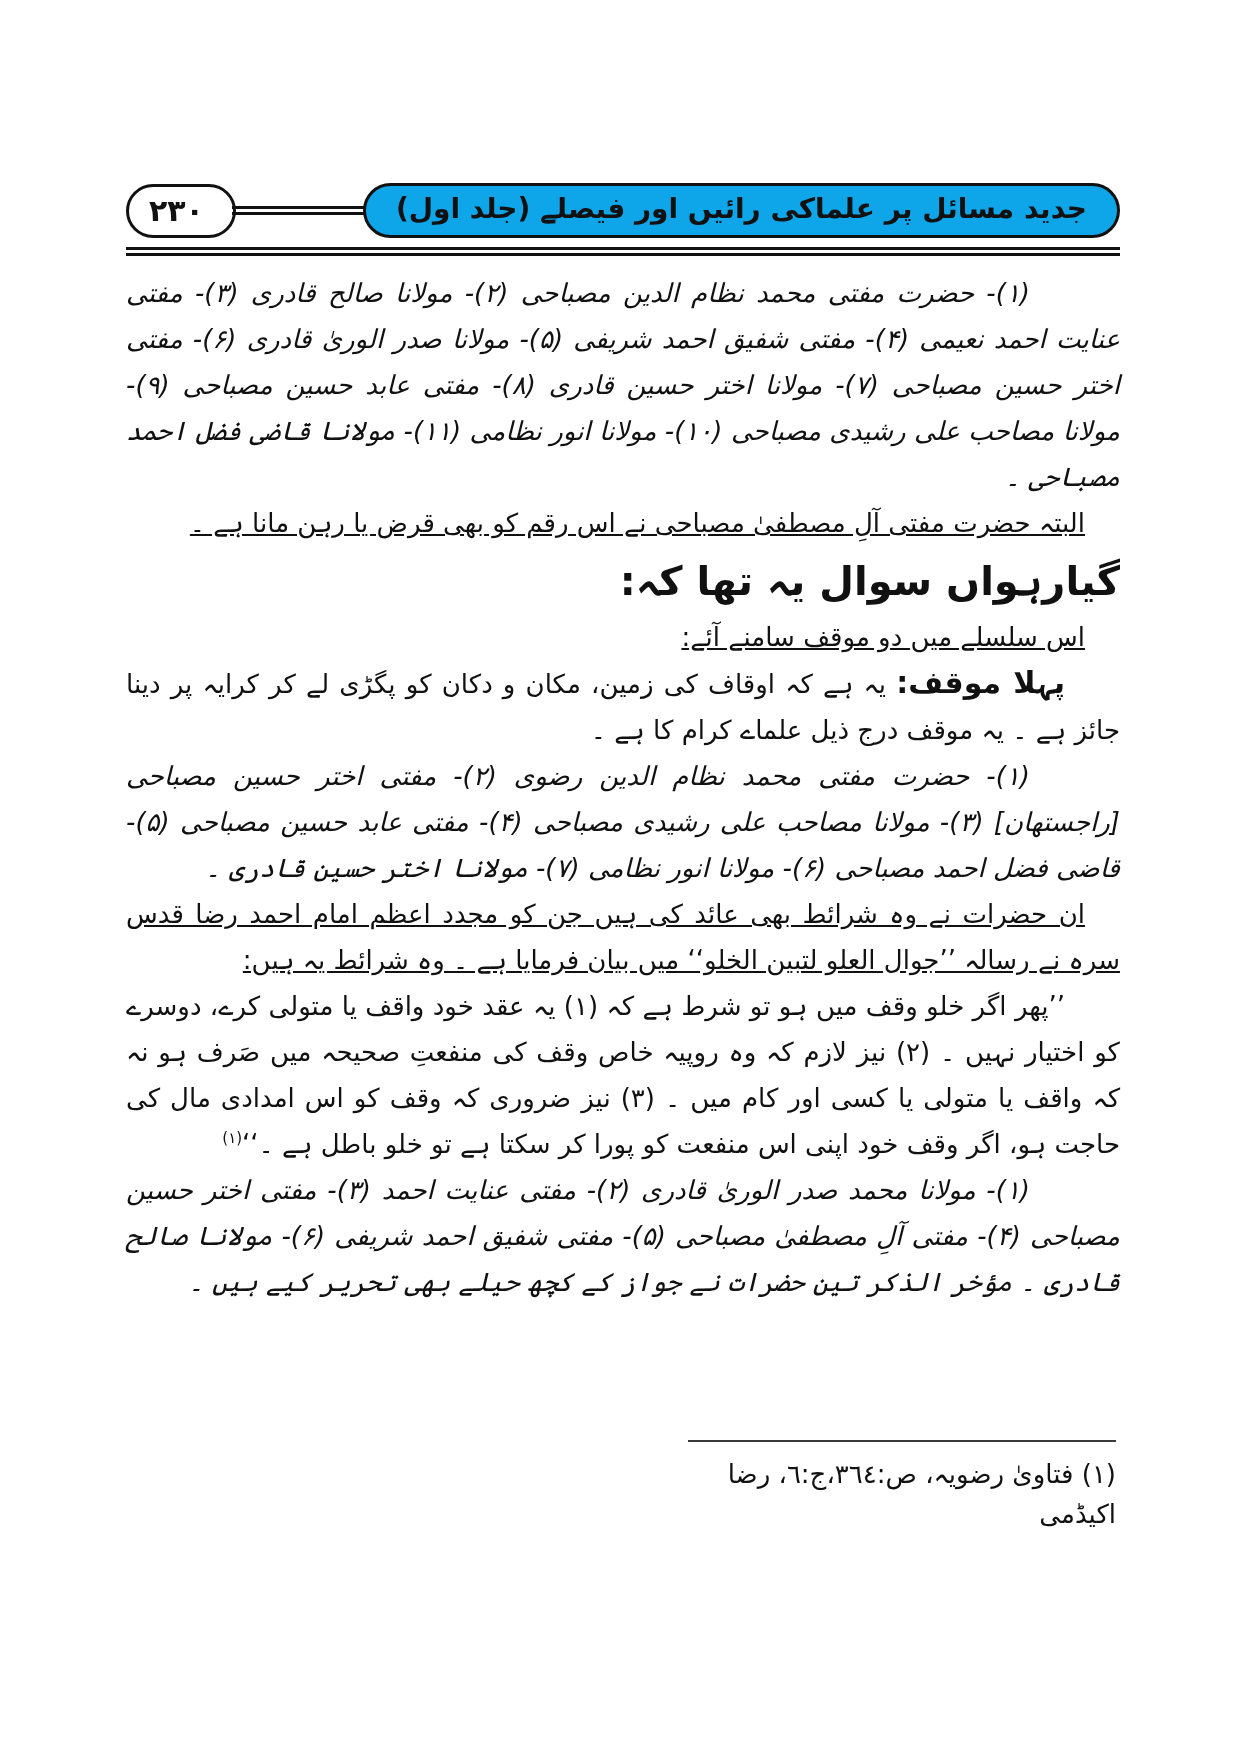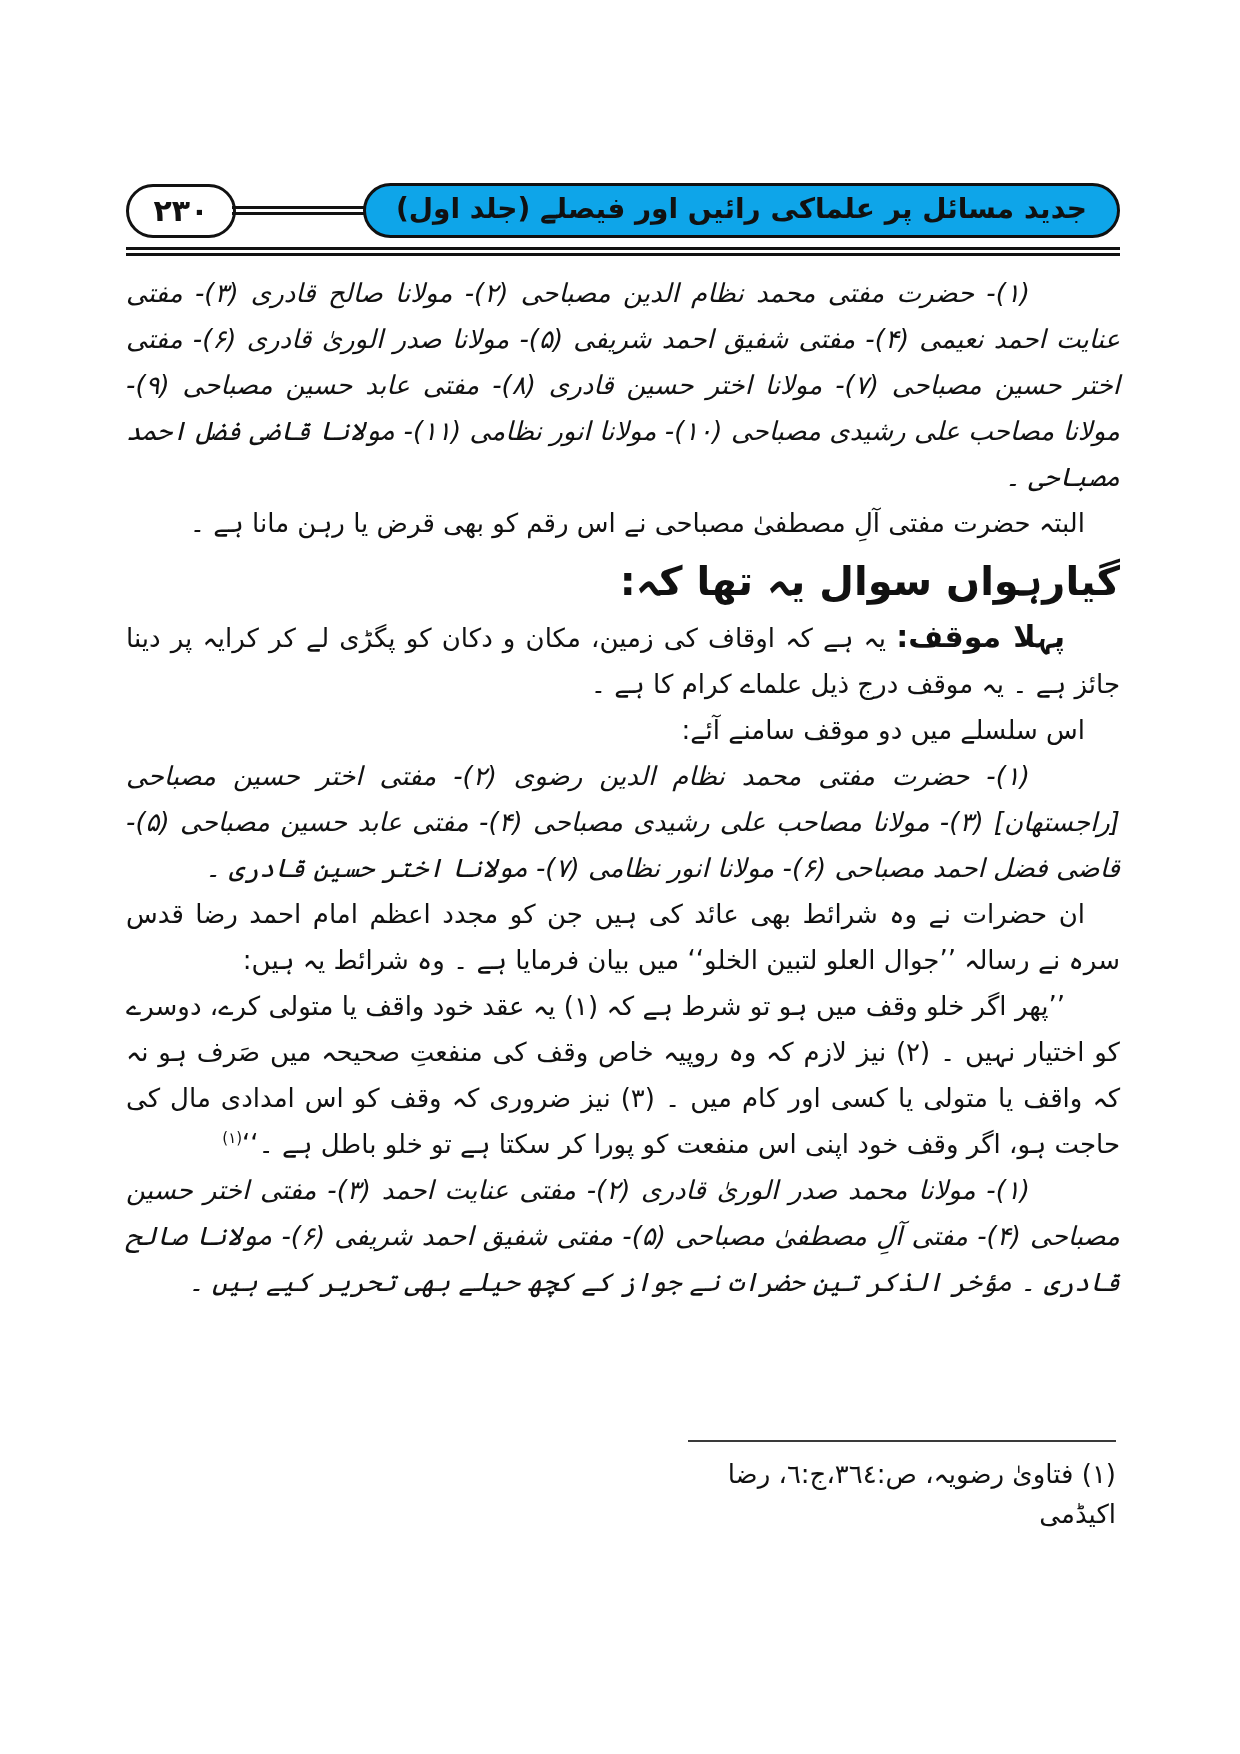--- a/index.html
+++ b/index.html
@@ -21,21 +21,21 @@
   .header-band {
     display:flex;
     flex-direction:row-reverse; 
     align-items:center;
     direction:ltr;
   }
   .pagenum-pill {
     border:3px solid #111;
     border-radius:30px;
     min-width:110px; height:54px;
-    display:flex; align-items:center; justify-content:center;
+    display:flex; align-items:center; 
     font-size:30px; font-weight:bold;
     padding:0 20px;
     background:#fff;
     flex:0 0 auto;
   }
   .header-connector {
     flex:1 1 auto;
     height:9px;
     border-top:3px solid #111;
     border-bottom:3px solid #111;
@@ -60,21 +60,21 @@
   
   .body-text { margin-top:14px; }
   .para {
     font-size:26px;
     line-height:46px;
     text-align:justify;
     color:#111;
   }
   .indent-lg { text-indent:90px;font-style:italic; }
   .indent-md { text-indent:55px; }
-  .indent-sm { text-indent:35px; }
+  .indent-sm { text-indent:35px;text-decoration:underline; }
   .section-heading {
     font-size:40px;
     font-weight:bold;
     line-height:62px;
     text-align:right;
     margin:4px 0 2px 0;
   }
   .lead {
     font-weight:bold;
     font-size:30px;
@@ -120,23 +120,23 @@
 
     <div class="body-text">
 
       <p class="para indent-lg">(۱)- حضرت مفتی محمد نظام الدین مصباحی (۲)- مولانا صالح قادری (۳)- مفتی عنایت احمد نعیمی (۴)- مفتی شفیق احمد شریفی (۵)- مولانا صدر الوریٰ قادری (۶)- مفتی اختر حسین مصباحی (۷)- مولانا اختر حسین قادری (۸)- مفتی عابد حسین مصباحی (۹)- مولانا مصاحب علی رشیدی مصباحی (۱۰)- مولانا انور نظامی (۱۱)- مولانا قاضی فضل احمد مصباحی ۔</p>
 
       <p class="para indent-sm">البتہ حضرت مفتی آلِ مصطفیٰ مصباحی نے اس رقم کو بھی قرض یا رہن مانا ہے ۔</p>
 
       <h2 class="section-heading">گیارہواں سوال یہ تھا کہ:</h2>
 
 
+      <p class="para indent-sm">اس سلسلے میں دو موقف سامنے آئے:</p>
+
       <p class="para indent-md"><span class="lead">پہلا موقف:</span><span> یہ ہے کہ اوقاف کی زمین، مکان و دکان کو پگڑی لے کر کرایہ پر دینا جائز ہے ۔ یہ موقف درج ذیل علماے کرام کا ہے ۔</span></p>
-
-      <p class="para indent-sm">اس سلسلے میں دو موقف سامنے آئے:</p>
 
       <p class="para indent-lg">(۱)- حضرت مفتی محمد نظام الدین رضوی (۲)- مفتی اختر حسین مصباحی [راجستھان] (۳)- مولانا مصاحب علی رشیدی مصباحی (۴)- مفتی عابد حسین مصباحی (۵)- قاضی فضل احمد مصباحی (۶)- مولانا انور نظامی (۷)- مولانا اختر حسین قادری ۔</p>
 
       <p class="para indent-sm">ان حضرات نے وہ شرائط بھی عائد کی ہیں جن کو مجدد اعظم امام احمد رضا قدس سرہ نے رسالہ ’’جوال العلو لتبین الخلو‘‘ میں بیان فرمایا ہے ۔ وہ شرائط یہ ہیں:</p>
 
       <p class="para indent-md"><span>’’پھر اگر خلو وقف میں ہو تو شرط ہے کہ (۱) یہ عقد خود واقف یا متولی کرے، دوسرے کو اختیار نہیں ۔ (۲) نیز لازم کہ وہ روپیہ خاص وقف کی منفعتِ صحیحہ میں صَرف ہو نہ کہ واقف یا متولی یا کسی اور کام میں ۔ (۳) نیز ضروری کہ وقف کو اس امدادی مال کی حاجت ہو، اگر وقف خود اپنی اس منفعت کو پورا کر سکتا ہے تو خلو باطل ہے ۔‘‘</span><sup class="fn-ref">(۱)</sup></p>
 
 
       <p class="para indent-lg">(۱)- مولانا محمد صدر الوریٰ قادری (۲)- مفتی عنایت احمد (۳)- مفتی اختر حسین مصباحی (۴)- مفتی آلِ مصطفیٰ مصباحی (۵)- مفتی شفیق احمد شریفی (۶)- مولانا صالح قادری ۔ مؤخر الذکر تین حضرات نے جواز کے کچھ حیلے بھی تحریر کیے ہیں ۔</p>
 

